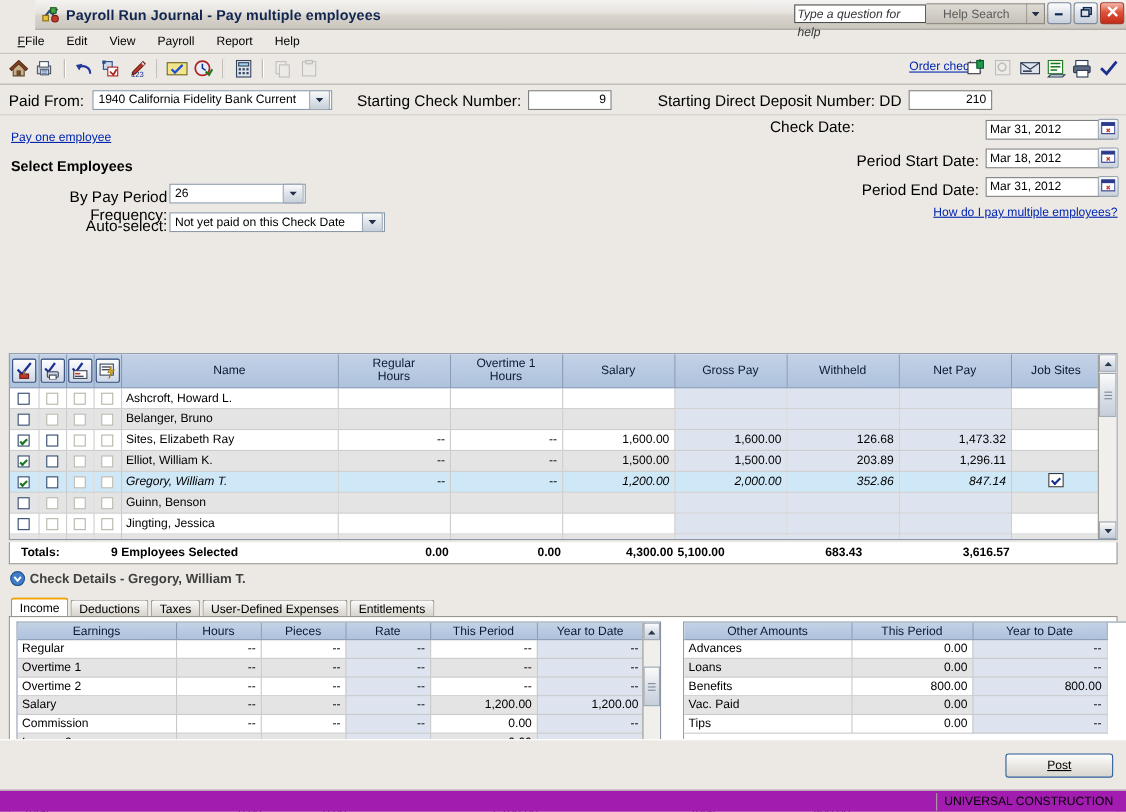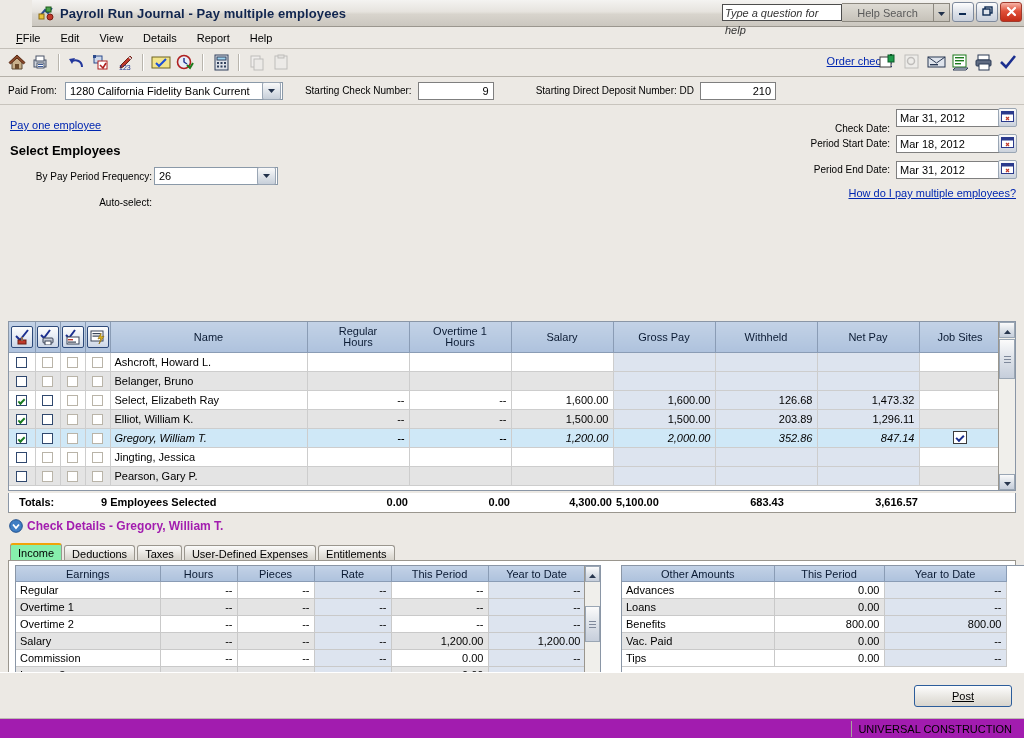--- a/index.html
+++ b/index.html
@@ -67,21 +67,21 @@
   .tb-order{
     position:absolute;right:132px;top:6px;color:#0026b0;text-decoration:underline;font-size:11px;cursor:pointer;
   }
   .tb-right-icons{position:absolute;right:4px;top:2px;display:flex;align-items:center;}
 
   
   .payrow{
     height:27px;background:#ece9e4;display:flex;align-items:center;
     border-bottom:1px solid #c8c4bd;padding-left:8px;
   }
-  .lbl{font-size:10px;color:#000;}
+  .lbl{font-size:14px;color:#000;}
   .combo{
     height:18px;background:#fff;border:1px solid #8a99a8;display:inline-flex;align-items:center;
     box-sizing:border-box;position:relative;
   }
   .combo .ctext{padding:0 4px;font-size:11px;color:#000;white-space:nowrap;overflow:hidden;flex:1;line-height:16px;}
   .combo .cbtn{
     width:17px;height:16px;margin:0 1px 0 0;flex:none;
     background:linear-gradient(to bottom,#fafafa,#dfe4ea 50%,#c7cfd9);
     border:1px solid #9aa6b4;border-radius:2px;
     display:flex;align-items:center;justify-content:center;
@@ -181,21 +181,21 @@
 
   
   .tabs{position:absolute;left:10px;top:438px;display:flex;align-items:flex-end;}
   .tab{
     height:17px;padding:0 7px;line-height:17px;font-size:11px;color:#000;
     border:1px solid #9a968e;border-bottom:none;border-radius:3px 3px 0 0;margin-right:2px;
     background:linear-gradient(to bottom,#fbfbfa,#e2dfd9 60%,#d2cec7);
     box-sizing:border-box;
   }
   .tab.active{
-    background:#86efac;border-top:2px solid #f0a30a;height:19px;line-height:17px;
+    background:#ffffff;border-top:2px solid #f0a30a;height:19px;line-height:17px;
     border-left-color:#9a968e;border-right-color:#9a968e;
   }
   .tabpanel{
     position:absolute;left:8px;top:455px;width:1008px;height:190px;
     background:#fff;border:1px solid #9a968e;box-sizing:border-box;
   }
 
   
   table.dt{border-collapse:collapse;table-layout:fixed;}
   table.dt th{
@@ -279,21 +279,21 @@
           </svg>
         </span>
       </div>
     </div>
   </div>
 
   <div class="menubar">
     <div class="menu-item"><u>F</u><span style="margin-left:-7px;padding-left:7px">File</span></div>
     <div class="menu-item"><span>Edit</span></div>
     <div class="menu-item"><span>View</span></div>
-    <div class="menu-item"><span>Details</span></div>
+    <div class="menu-item"><span>Payroll</span></div>
     <div class="menu-item"><span>Report</span></div>
     <div class="menu-item"><span>Help</span></div>
   </div>
 
   <div class="toolbar">
     <div class="tbi">
       <svg width="18" height="17" viewBox="0 0 18 17">
         <path d="M9 2 L16 8 L14 8 L14 15 L4 15 L4 8 L2 8 Z" fill="#c8b08a" stroke="#5a4a33"></path>
         <path d="M9 1 L17 8.5 L15.5 10 L9 4 L2.5 10 L1 8.5 Z" fill="#8b4a2b" stroke="#5a2d16"></path>
         <rect x="7" y="10" width="4" height="5" fill="#6a4a2a"></rect>
@@ -418,21 +418,21 @@
         <svg width="18" height="16" viewBox="0 0 18 16">
           <path d="M2 8 L7 13 L16 2" stroke="#1b2f8f" stroke-width="2.6" fill="none"></path>
         </svg>
       </div>
     </div>
   </div>
 
   <div class="payrow">
     <span class="lbl">Paid From:</span>
     <div class="combo" style="width:218px;margin-left:8px">
-      <span class="ctext">1280 California Fidelity Bank Current</span>
+      <span class="ctext">1940 California Fidelity Bank Current</span>
       <span class="cbtn">
         <svg width="7" height="4" viewBox="0 0 7 4">
             <path d="M0 0 L7 0 L3.5 4 Z" fill="#20304a"></path>
           </svg>
       </span>
     </div>
     <span class="lbl" style="margin-left:22px">Starting Check Number:</span>
     <div class="txtbox" style="width:76px;margin-left:6px">9</div>
     <span class="lbl" style="margin-left:42px">Starting Direct Deposit Number: DD</span>
     <div class="txtbox" style="width:76px;margin-left:6px">210</div>
@@ -447,22 +447,30 @@
     <div class="combo" style="position:absolute;left:154px;top:62px;width:124px">
       <span class="ctext">26</span>
       <span class="cbtn">
         <svg width="7" height="4" viewBox="0 0 7 4">
             <path d="M0 0 L7 0 L3.5 4 Z" fill="#20304a"></path>
           </svg>
       </span>
     </div>
 
     <div style="position:absolute;left:18px;top:92px;width:134px;text-align:right" class="lbl">Auto-select:</div>
-
-    <div style="position:absolute;left:700px;top:18px;width:190px;text-align:right" class="lbl">Check Date:</div>
+    <div class="combo" style="position:absolute;left:154px;top:88px;width:196px">
+      <span class="ctext">Not yet paid on this Check Date</span>
+      <span class="cbtn">
+        <svg width="7" height="4" viewBox="0 0 7 4">
+            <path d="M0 0 L7 0 L3.5 4 Z" fill="#20304a"></path>
+          </svg>
+      </span>
+    </div>
+
+    <div style="position:absolute;left:700px;top:2px;width:190px;text-align:left" class="lbl">Check Date:</div>
     <div class="datebox" style="position:absolute;left:896px;top:4px">Mar 31, 2012</div>
 
     <div class="calbtn" style="position:absolute;left:996px;top:3px">
       <span>
         <svg width="13" height="13" viewBox="0 0 13 13">
           <rect x="0.5" y="1.5" width="12" height="10" fill="#fff" stroke="#2b3a8c"></rect>
           <rect x="0.5" y="1.5" width="12" height="3" fill="#2b3a8c"></rect>
           <path d="M5 7 L8 10 M8 7 L5 10" stroke="#c0392b" stroke-width="1.2"></path>
         </svg>
       </span>
@@ -587,21 +595,21 @@
               <td class="money calc"></td>
               <td class="money calc"></td>
               <td class="money calc"></td>
               <td style="text-align:center;padding:0"></td>
             </tr>
             <tr class="r-odd">
               <td class="cbx"><span class="chk active checked"></span></td>
               <td class="cbx"><span class="chk active"></span></td>
               <td class="cbx"><span class="chk"></span></td>
               <td class="cbx"><span class="chk"></span></td>
-              <td>Select, Elizabeth Ray</td>
+              <td>Sites, Elizabeth Ray</td>
               <td class="money">--</td>
               <td class="money">--</td>
               <td class="money">1,600.00</td>
               <td class="money calc">1,600.00</td>
               <td class="money calc">126.68</td>
               <td class="money calc">1,473.32</td>
               <td style="text-align:center;padding:0"></td>
             </tr>
             <tr class="r-even">
               <td class="cbx"><span class="chk active checked"></span></td>
@@ -623,20 +631,34 @@
               <td class="cbx"><span class="chk"></span></td>
               <td class="cbx"><span class="chk"></span></td>
               <td>Gregory, William T.</td>
               <td class="money">--</td>
               <td class="money">--</td>
               <td class="money">1,200.00</td>
               <td class="money calc">2,000.00</td>
               <td class="money calc">352.86</td>
               <td class="money calc">847.14</td>
               <td style="text-align:center;padding:0"><span class="jobchk"></span></td>
+            </tr>
+            <tr class="r-even">
+              <td class="cbx"><span class="chk active"></span></td>
+              <td class="cbx"><span class="chk"></span></td>
+              <td class="cbx"><span class="chk"></span></td>
+              <td class="cbx"><span class="chk"></span></td>
+              <td>Guinn, Benson</td>
+              <td class="money"></td>
+              <td class="money"></td>
+              <td class="money"></td>
+              <td class="money calc"></td>
+              <td class="money calc"></td>
+              <td class="money calc"></td>
+              <td style="text-align:center;padding:0"></td>
             </tr>
             <tr class="r-odd">
               <td class="cbx"><span class="chk active"></span></td>
               <td class="cbx"><span class="chk"></span></td>
               <td class="cbx"><span class="chk"></span></td>
               <td class="cbx"><span class="chk"></span></td>
               <td>Jingting, Jessica</td>
               <td class="money"></td>
               <td class="money"></td>
               <td class="money"></td>
@@ -694,21 +716,21 @@
       <span style="left:811px;width:98px;text-align:right">3,616.57</span>
     </div>
 
     <div style="position:absolute;left:9px;top:414px;display:flex;align-items:center">
       <span style="margin-right:4px;display:flex">
         <svg width="14" height="14" viewBox="0 0 14 14">
           <circle cx="7" cy="7" r="6.3" fill="#3f7ec4" stroke="#1f4f8c"></circle>
           <path d="M4 5.5 L7 9 L10 5.5" stroke="#fff" stroke-width="1.8" fill="none"></path>
         </svg>
       </span>
-      <span style="font-size:12px;font-weight:bold;color:#a21caf">Check Details - Gregory, William T.</span>
+      <span style="font-size:12px;font-weight:bold;color:#404040">Check Details - Gregory, William T.</span>
     </div>
 
     <div class="tabs">
       <div class="tab active">Income</div>
       <div class="tab">Deductions</div>
       <div class="tab">Taxes</div>
       <div class="tab">User-Defined Expenses</div>
       <div class="tab">Entitlements</div>
     </div>
 

